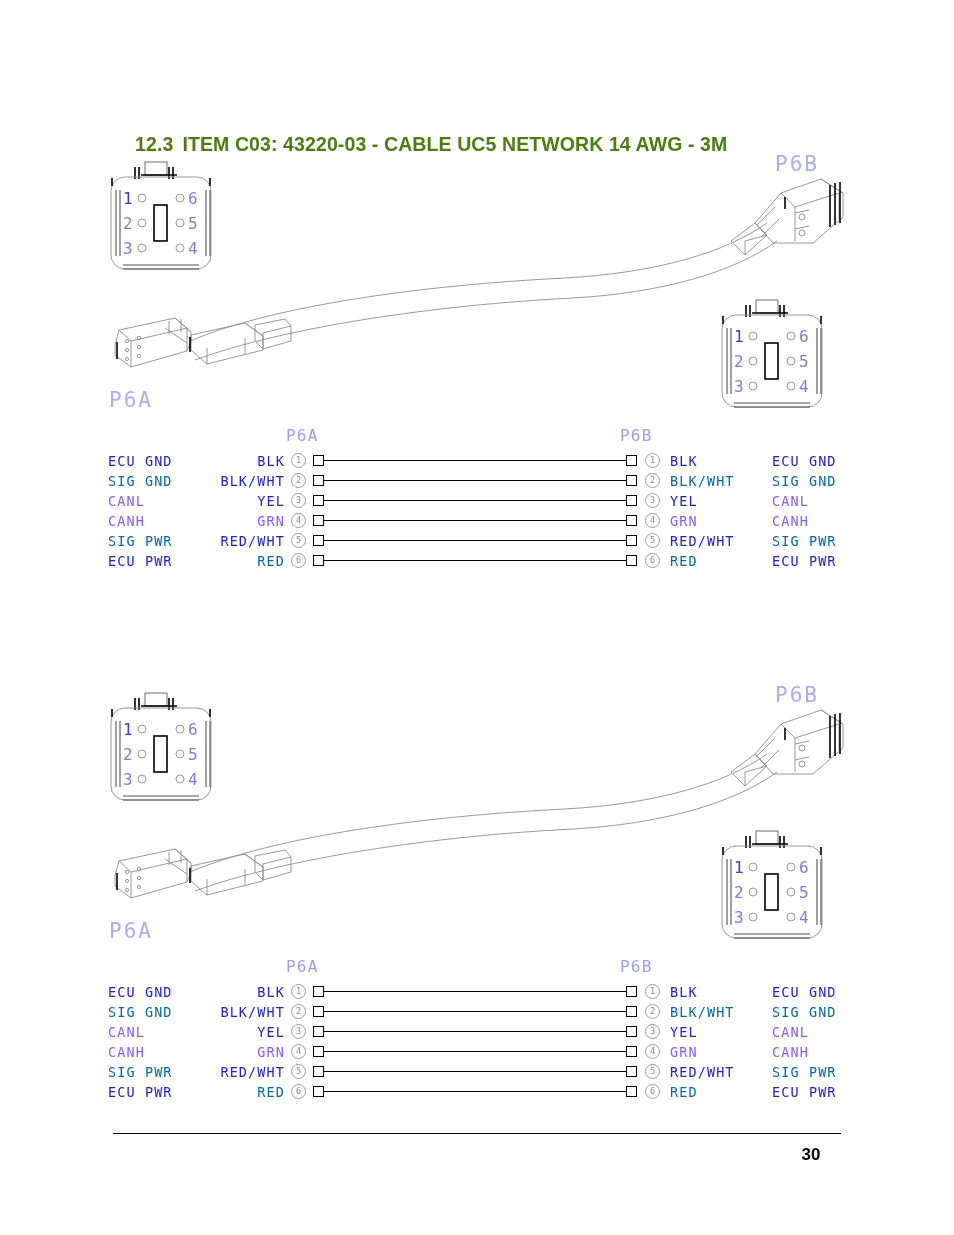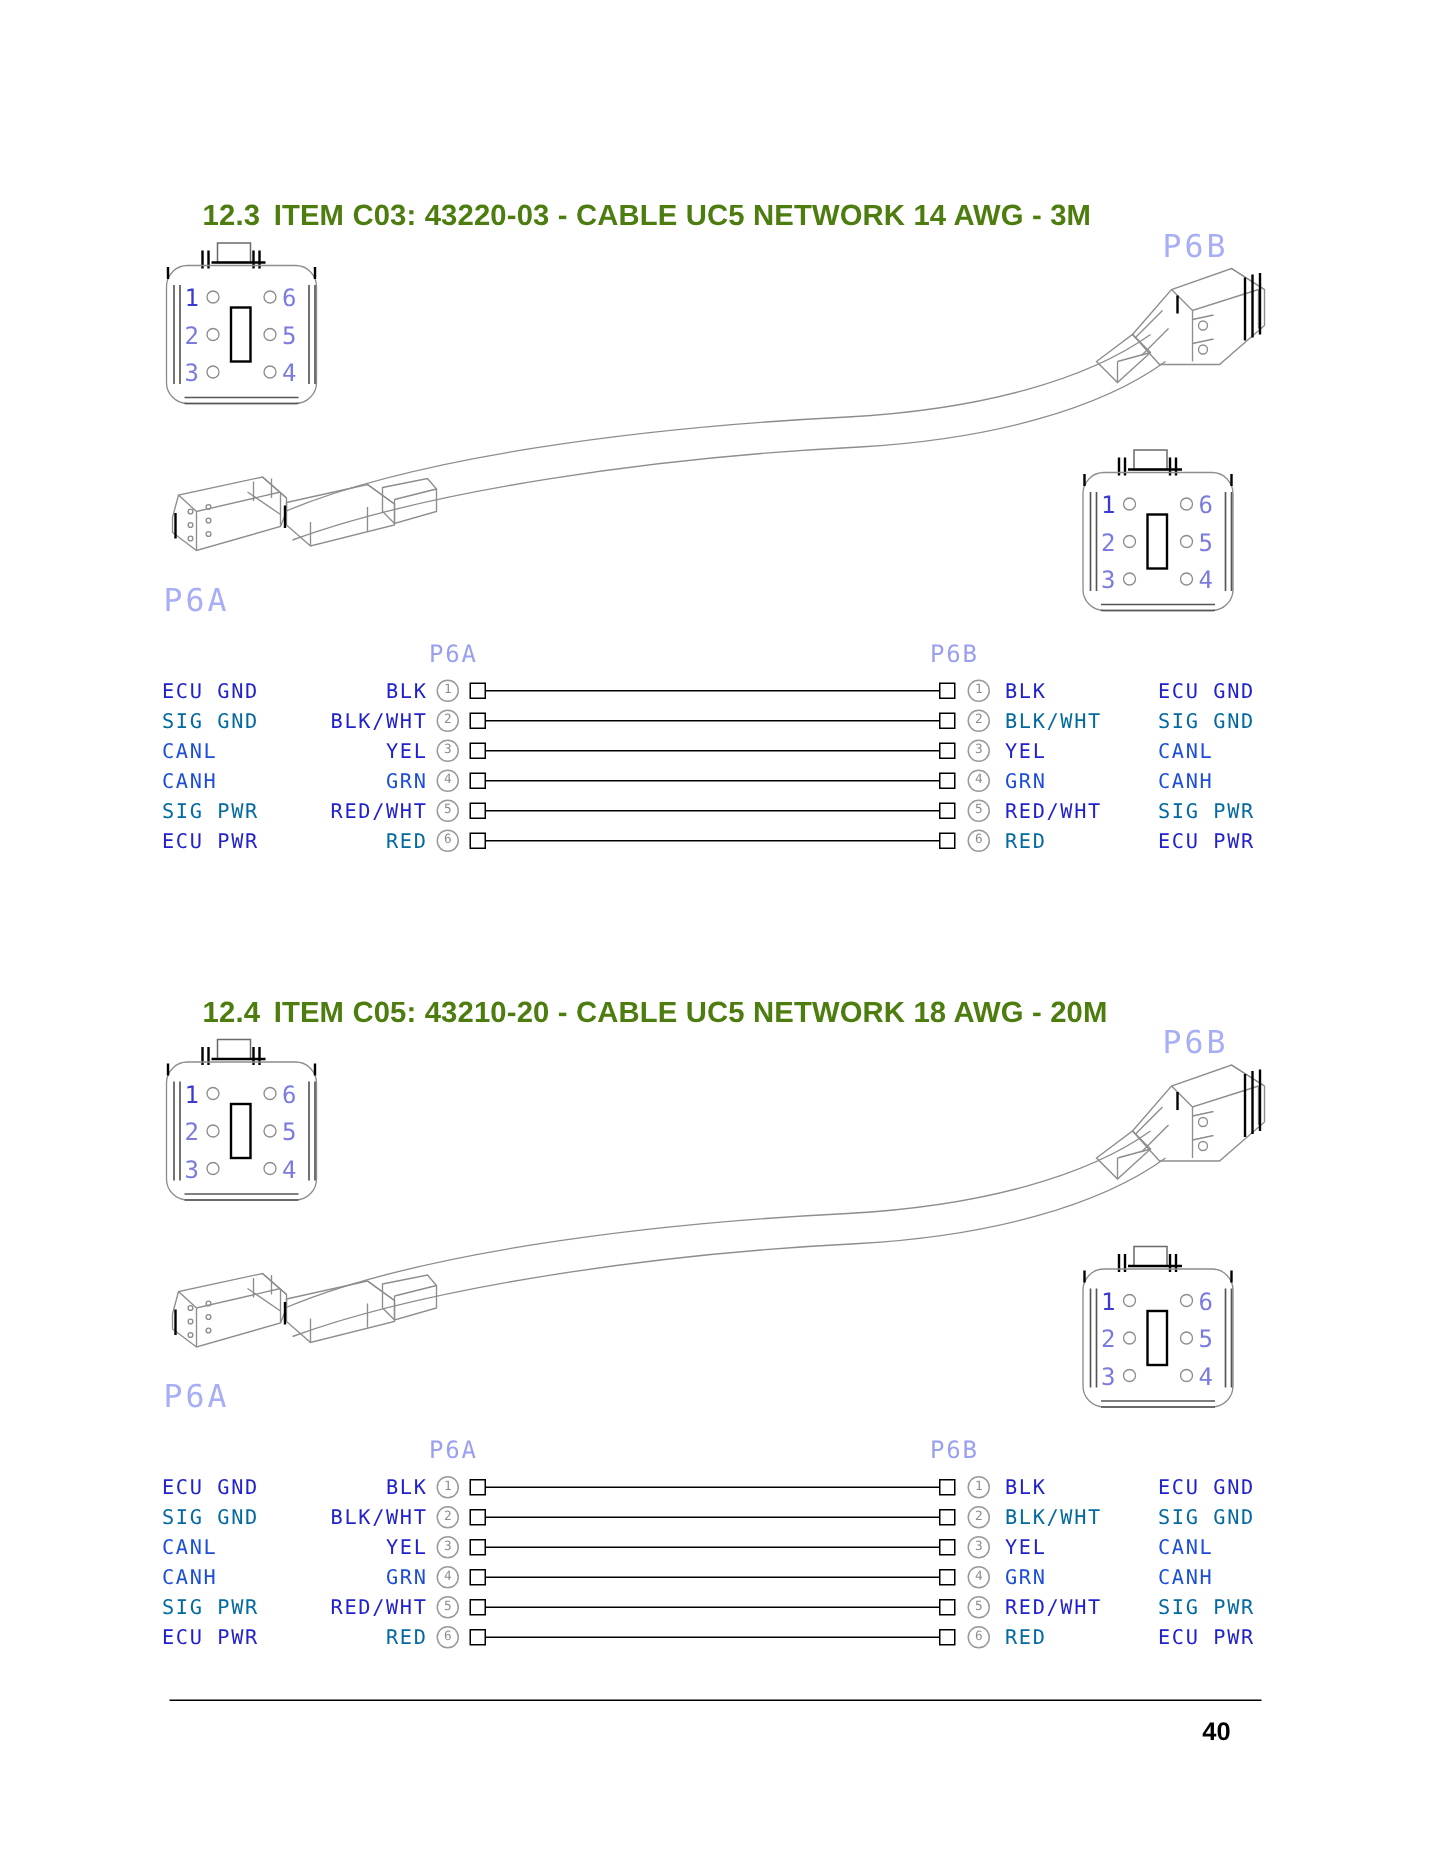--- a/index.html
+++ b/index.html
@@ -93,21 +93,21 @@
     color: #2222cc;
   }
   .cell.func-left  { left: 108px;  width: 112px; text-align: left; }
   .cell.color-left { left: 205px;  width: 80px;  text-align: right; }
   .cell.color-right{ left: 670px;  width: 100px; text-align: left; }
   .cell.func-right { left: 772px;  width: 120px; text-align: left; }
 
   
   .fade-1 { color: #2222cc; }
   .fade-2 { color: #0369a1; }
-  .fade-3 { color: #1d4ed8; }
+  .fade-3 { color: #8b5cf6; }
 
   .pin-circle {
     position: absolute;
     width: 15px;
     height: 15px;
     top: 2px;
     border: 1px solid #9a9a9a;
     border-radius: 50%;
     box-sizing: border-box;
     font-family: "DejaVu Sans Mono", monospace;
@@ -365,23 +365,20 @@
         <div class="terminal left"></div>
         <div class="wire"></div>
         <div class="terminal right"></div>
         <div class="pin-circle right">6</div>
         <div class="cell color-right fade-2">RED</div>
         <div class="cell func-right  fade-1">ECU PWR</div>
       </div>
     </div>
   </div>
 
-  <div class="section-heading" id="heading-2">
-    <span class="num">12.4</span><span>ITEM C05: 43210-20 - CABLE UC5 NETWORK 18 AWG - 20M</span>
-  </div>
 
   <div class="diagram" id="diagram-2">
 
     <div class="cable-art">
       <svg width="760" height="290" viewBox="0 0 760 290" xmlns="http://www.w3.org/2000/svg">
 
         <g>
           <path class="art-dark" d="M40 22 L40 34 M44 22 L44 34"></path>
           <path class="art-dark" d="M74 22 L74 34 M78 22 L78 34"></path>
           <rect class="art-fillw" x="50" y="17" width="22" height="13" stroke="#000" stroke-width="1.5"></rect>
@@ -548,15 +545,15 @@
         <div class="wire"></div>
         <div class="terminal right"></div>
         <div class="pin-circle right">6</div>
         <div class="cell color-right fade-2">RED</div>
         <div class="cell func-right  fade-1">ECU PWR</div>
       </div>
     </div>
   </div>
 
   <div id="footer-rule"></div>
-  <div id="page-number">40</div>
+  <div id="page-number">30</div>
 
 </div>
 
 </body></html>

